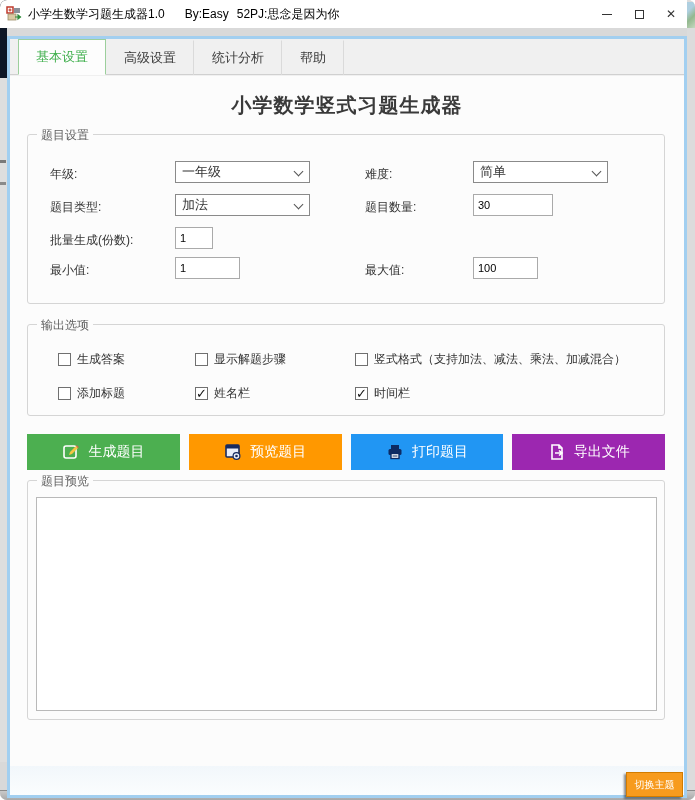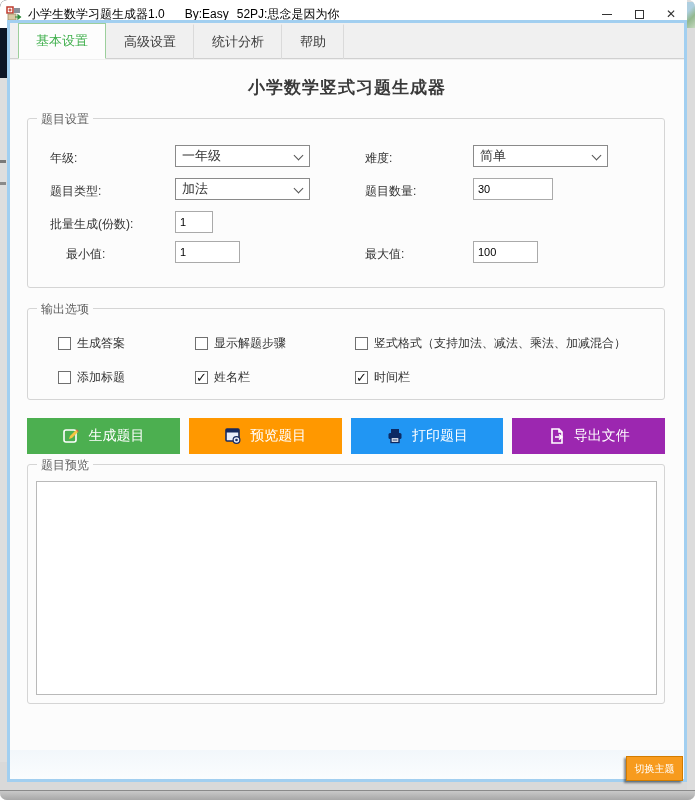--- a/index.html
+++ b/index.html
@@ -25,35 +25,35 @@
   .titlebar .t-text { margin-left:6px; color:#000; white-space:nowrap; }
   .titlebar .t-by { margin-left:20px; color:#000; }
   .titlebar .t-slogan { margin-left:8px; color:#000; }
   .win-controls { margin-left:auto; display:flex; height:28px; }
   .win-btn { width:32px; height:28px; display:flex; align-items:center; justify-content:center; cursor:default; }
   .glyph-min { width:10px; height:1px; background:#333; }
   .glyph-max { width:9px; height:9px; border:1px solid #333; }
   .glyph-close { font-size:12px; color:#333; line-height:1; }
 
   
-  .window-body { position:absolute; left:7px; top:20px; width:680px; height:762px;
+  .window-body { position:absolute; left:7px; top:36px; width:680px; height:762px;
       border:3px solid #a2cff0; background:#f0f0f0; }
 
   
   .tabstrip { position:absolute; left:0; top:0; right:0; height:36px; background:#f0f0f0;
       border-bottom:1px solid #d0d0d0; display:flex; align-items:flex-end; padding-left:8px; }
   .tab { padding:8px 17px; font-size:13px; color:#3c3c3c; border:1px solid transparent;
       border-bottom:none; cursor:pointer; position:relative; top:1px; }
   .tab.inactive { border-right:1px solid #dadada; }
   .tab.active { background:#fdfdfd; color:#3faf4c; border:1px solid #9ccf9c; border-bottom:1px solid #fdfdfd; }
 
   
   .tabpage { position:absolute; left:0; top:37px; width:674px; height:690px; background:#fcfcfc; }
   .page-heading { position:absolute; top:16px; left:0; width:100%; text-align:center;
-      font-size:17px; font-weight:bold; color:#3a3a3a; letter-spacing:1px; }
+      font-size:20px; font-weight:bold; color:#3a3a3a; letter-spacing:1px; }
 
   
   .groupbox { position:absolute; border:1px solid #d5d5d5; border-radius:3px; }
   .groupbox > .gb-title { position:absolute; top:-8px; left:9px; background:#fcfcfc;
       padding:0 4px; font-size:12px; color:#5f5f5f; }
   #group-settings { left:17px; top:58px; width:638px; height:170px; }
   #group-output   { left:17px; top:248px; width:638px; height:92px; }
   #group-preview  { left:17px; top:404px; width:638px; height:240px; }
 
   .f-label { position:absolute; font-size:12px; color:#333; line-height:22px; white-space:nowrap; }
@@ -171,21 +171,21 @@
           <span>加法</span>
           <span class="chev"></span>
         </div>
 
         <span class="f-label" style="left:337px; top:61px;">题目数量:</span>
         <input class="tbox" style="left: 445px; top: 59px; width: 80px;" value="30">
 
         <span class="f-label" style="left:22px; top:94px;">批量生成(份数):</span>
         <input class="tbox" style="left: 147px; top: 92px; width: 38px;" value="1">
 
-        <span class="f-label" style="left:22px; top:124px;margin-left:16px;">最小值:</span>
+        <span class="f-label" style="left:22px; top:124px;">最小值:</span>
         <input class="tbox" style="left: 147px; top: 122px; width: 65px;" value="1">
 
         <span class="f-label" style="left:337px; top:124px;">最大值:</span>
         <input class="tbox" style="left: 445px; top: 122px; width: 65px;" value="100">
       </div>
 
       <div class="groupbox" id="group-output">
         <span class="gb-title">输出选项</span>
 
         <label class="cb" style="left:30px; top:26px;">

